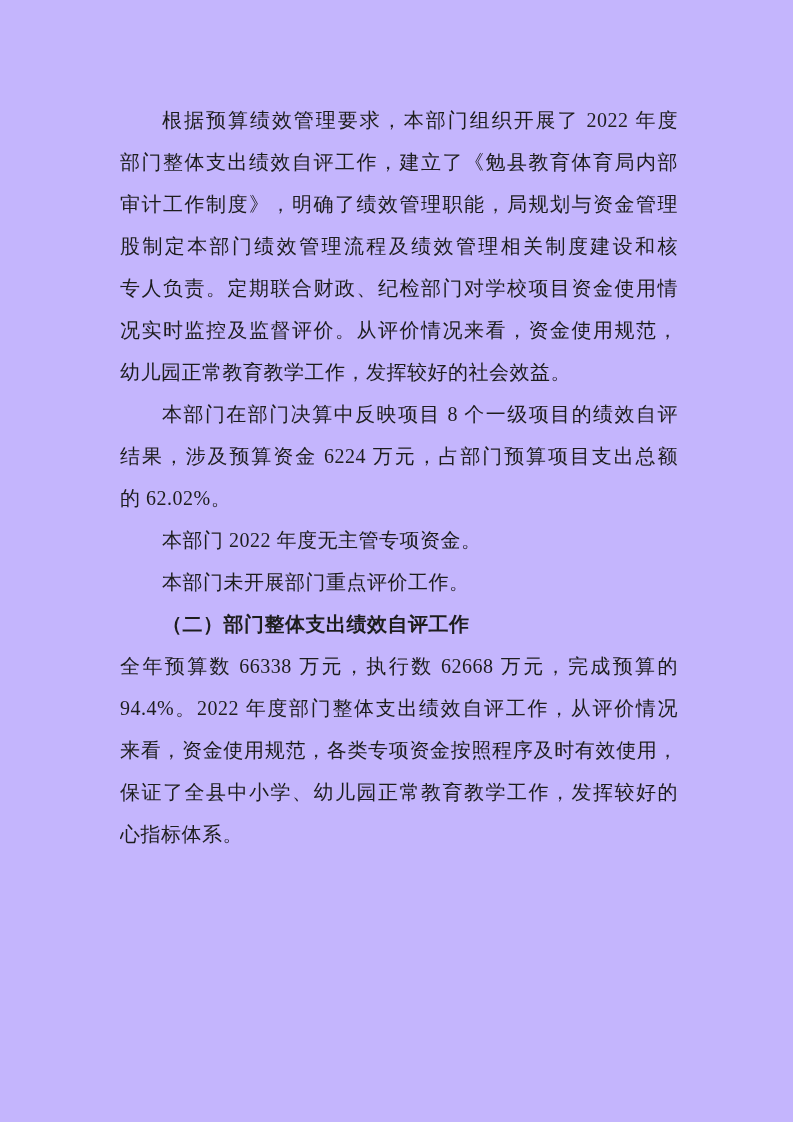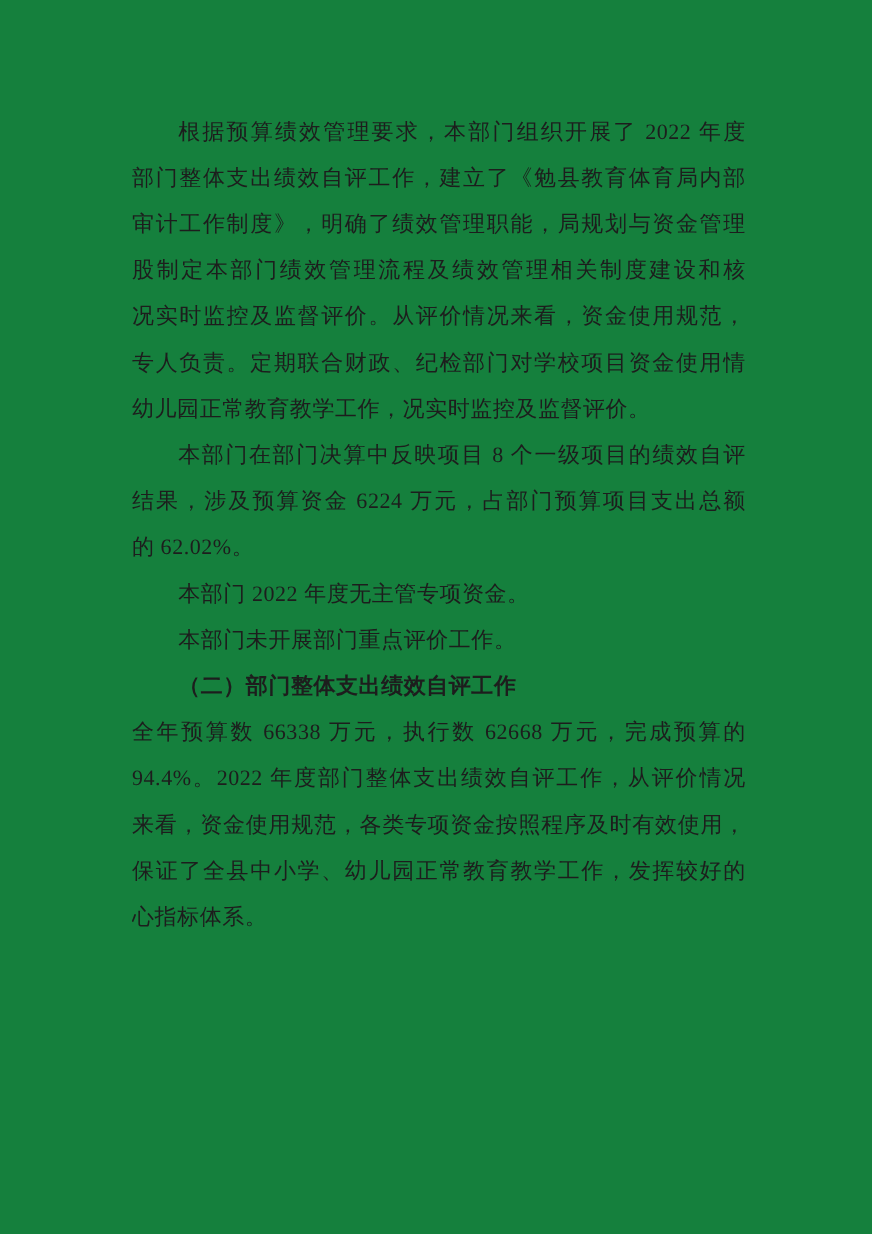--- a/index.html
+++ b/index.html
@@ -4,21 +4,21 @@
 <style>
   html, body {
     margin: 0;
     padding: 0;
     background: #ffffff;
   }
   .page {
     position: relative;
     width: 793px;
     height: 1122px;
-    background: #15803d;
+    background: #c4b5fd;
     box-sizing: border-box;
     padding: 99px 115px 0 120px;
     font-family: "Liberation Serif", "DejaVu Serif", serif;
     color: #1d1d1d;
     overflow: hidden;
   }
   .doc-lines {
     width: 558px;
   }
   .line {
@@ -43,23 +43,23 @@
 </style>
 </head>
 <body>
 
 <div class="page">
   <div class="doc-lines">
       <div class="line j ind">根据预算绩效管理要求，本部门组织开展了 2022 年度</div>
       <div class="line j">部门整体支出绩效自评工作，建立了《勉县教育体育局内部</div>
       <div class="line j">审计工作制度》，明确了绩效管理职能，局规划与资金管理</div>
       <div class="line j">股制定本部门绩效管理流程及绩效管理相关制度建设和核</div>
+      <div class="line j">专人负责。定期联合财政、纪检部门对学校项目资金使用情</div>
       <div class="line j">况实时监控及监督评价。从评价情况来看，资金使用规范，</div>
-      <div class="line j">专人负责。定期联合财政、纪检部门对学校项目资金使用情</div>
-      <div class="line">幼儿园正常教育教学工作，况实时监控及监督评价。</div>
+      <div class="line">幼儿园正常教育教学工作，发挥较好的社会效益。</div>
       <div class="line j ind">本部门在部门决算中反映项目 8 个一级项目的绩效自评</div>
       <div class="line j">结果，涉及预算资金 6224 万元，占部门预算项目支出总额</div>
       <div class="line">的 62.02%。</div>
       <div class="line ind">本部门 2022 年度无主管专项资金。</div>
       <div class="line ind">本部门未开展部门重点评价工作。</div>
       <div class="line ind b">（二）部门整体支出绩效自评工作</div>
       <div class="line j">全年预算数 66338 万元，执行数 62668 万元，完成预算的</div>
       <div class="line j">94.4%。2022 年度部门整体支出绩效自评工作，从评价情况</div>
       <div class="line j">来看，资金使用规范，各类专项资金按照程序及时有效使用，</div>
       <div class="line j">保证了全县中小学、幼儿园正常教育教学工作，发挥较好的</div>

